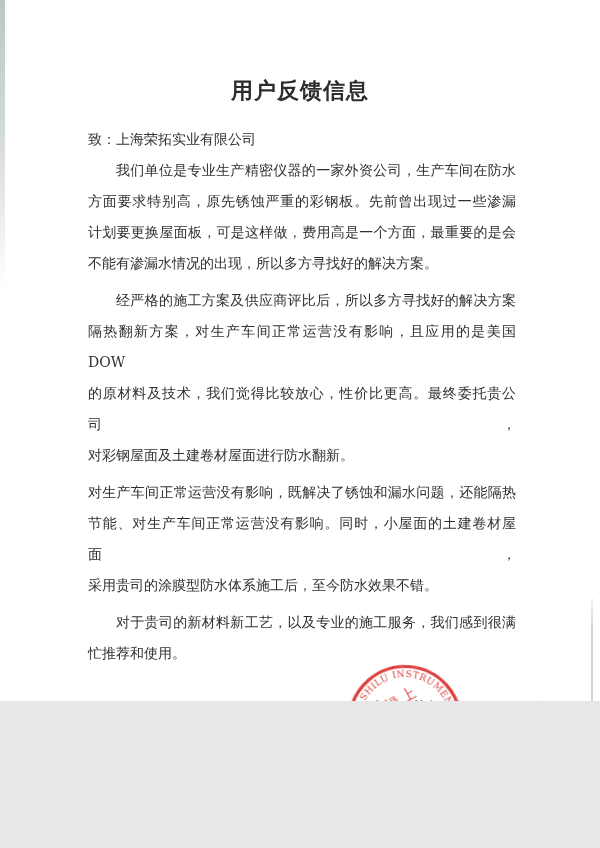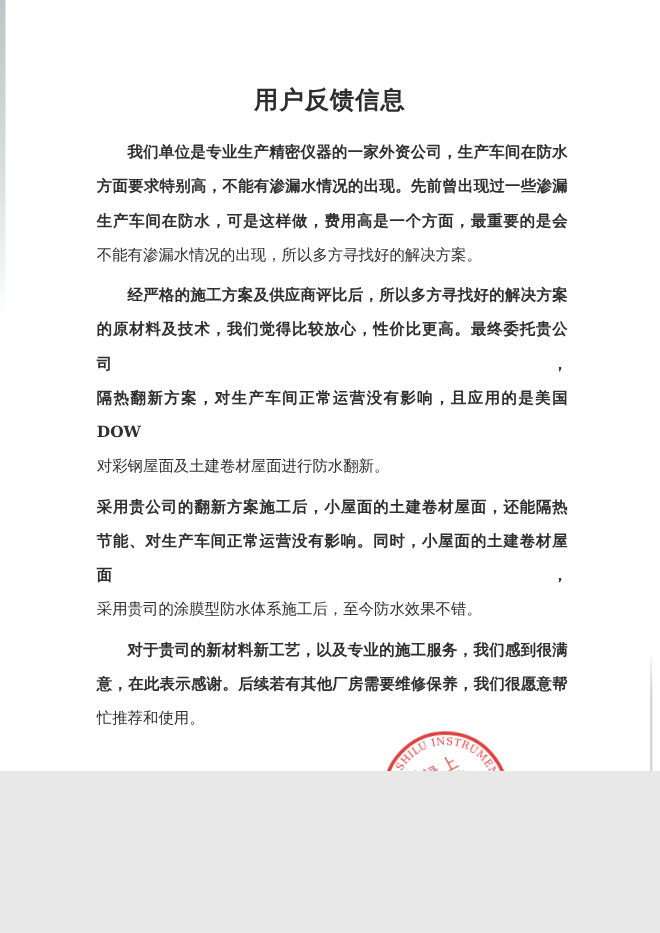--- a/index.html
+++ b/index.html
@@ -20,21 +20,21 @@
   }
   .title{
     position:absolute;top:76px;left:0;right:0;margin:0;
     text-align:center;font-size:22px;font-weight:600;letter-spacing:1px;color:#2d2d2d;
   }
   .content{
     position:absolute;left:88px;top:124px;width:428px;
     font-size:14px;color:#2f2f2f;
   }
   .line{line-height:31px;text-align:justify;text-justify:inter-ideograph;}
-  .line.just{text-align-last:justify;font-weight:bold;}
+  .line.just{text-align-last:justify;}
   .line.first{text-indent:28px;}
   .para{margin:0 0 6px 0;}
   .recipient{margin-bottom:0;}
   .sig-company{
     position:absolute;left:368px;top:697px;
     font-size:19px;letter-spacing:1px;color:#3a3a3a;white-space:nowrap;
   }
   .sig-date{
     position:absolute;left:362px;top:729px;
     font-size:10px;letter-spacing:1px;color:#353535;white-space:nowrap;
@@ -50,41 +50,41 @@
 <body>
 
 <div class="page">
 
   <div class="edge-left"></div>
   <div class="edge-right"></div>
 
   <h1 class="title">用户反馈信息</h1>
 
   <div class="content">
+    <div class="line recipient">致：上海荣拓实业有限公司</div>
     <div id="paras">
         <div class="para">
           <div class="line first just">我们单位是专业生产精密仪器的一家外资公司，生产车间在防水</div>
-          <div class="line just">方面要求特别高，不能有渗漏水情况的出现。先前曾出现过一些渗漏</div>
-          <div class="line just">生产车间在防水，可是这样做，费用高是一个方面，最重要的是会</div>
+          <div class="line just">方面要求特别高，原先锈蚀严重的彩钢板。先前曾出现过一些渗漏</div>
+          <div class="line just">计划要更换屋面板，可是这样做，费用高是一个方面，最重要的是会</div>
           <div class="line">不能有渗漏水情况的出现，所以多方寻找好的解决方案。</div>
         </div>
         <div class="para">
           <div class="line first just">经严格的施工方案及供应商评比后，所以多方寻找好的解决方案</div>
+          <div class="line just">隔热翻新方案，对生产车间正常运营没有影响，且应用的是美国 DOW</div>
           <div class="line just">的原材料及技术，我们觉得比较放心，性价比更高。最终委托贵公司，</div>
-          <div class="line just">隔热翻新方案，对生产车间正常运营没有影响，且应用的是美国 DOW</div>
           <div class="line">对彩钢屋面及土建卷材屋面进行防水翻新。</div>
         </div>
         <div class="para">
-          <div class="line just">采用贵公司的翻新方案施工后，小屋面的土建卷材屋面，还能隔热</div>
+          <div class="line just">对生产车间正常运营没有影响，既解决了锈蚀和漏水问题，还能隔热</div>
           <div class="line just">节能、对生产车间正常运营没有影响。同时，小屋面的土建卷材屋面，</div>
           <div class="line">采用贵司的涂膜型防水体系施工后，至今防水效果不错。</div>
         </div>
         <div class="para">
           <div class="line first just">对于贵司的新材料新工艺，以及专业的施工服务，我们感到很满</div>
-          <div class="line just">意，在此表示感谢。后续若有其他厂房需要维修保养，我们很愿意帮</div>
           <div class="line">忙推荐和使用。</div>
         </div>
       </div>
   </div>
 
   <div class="sig-company">上海世禄仪器有限公司</div>
   <div class="sig-date">2017 年 5 月</div>
 
   <svg class="stamp" viewBox="0 0 122 122" xmlns="http://www.w3.org/2000/svg">
     <defs>

